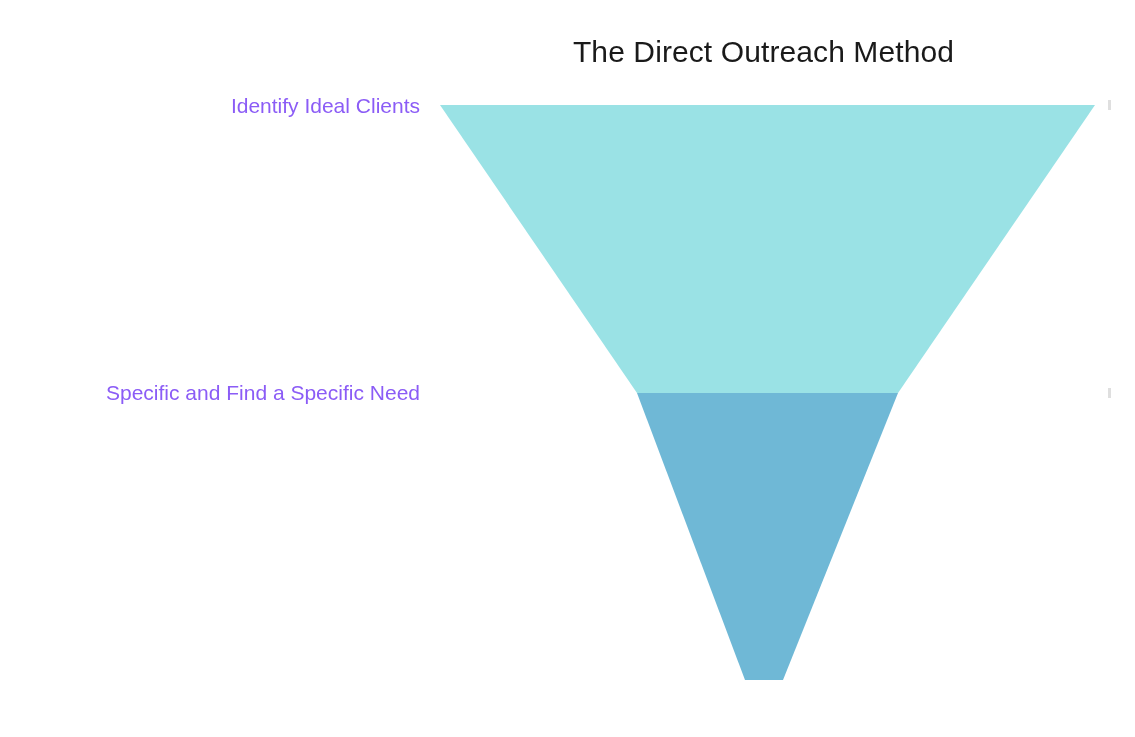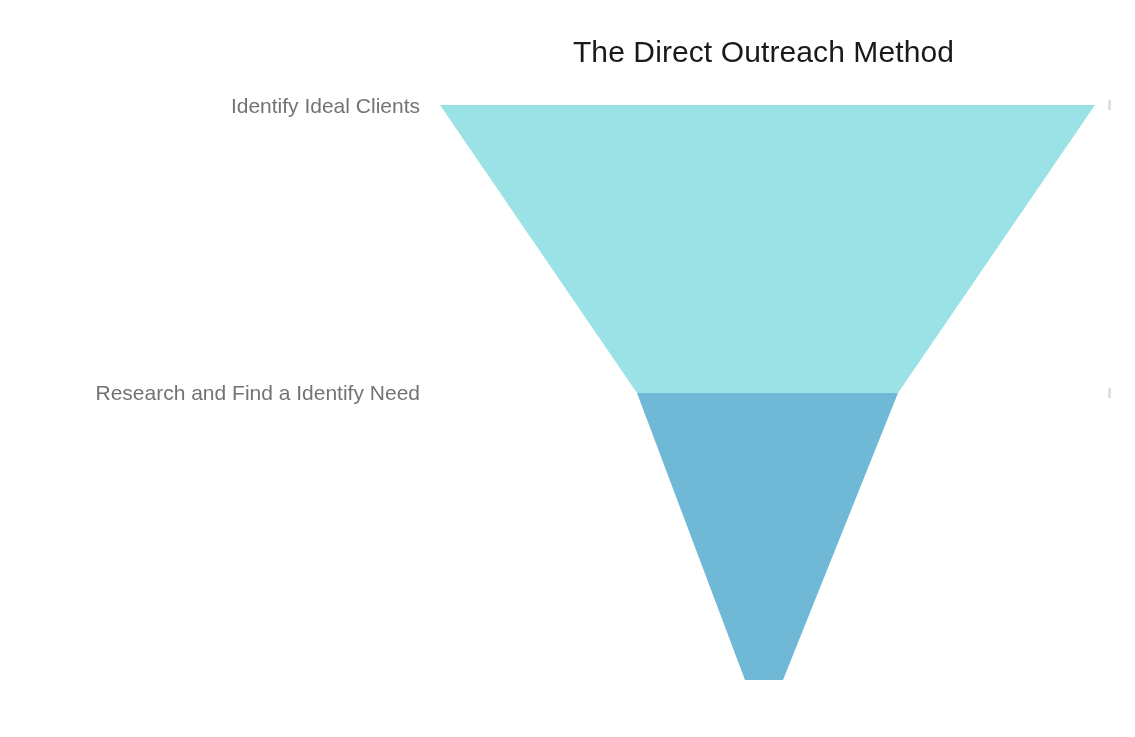--- a/index.html
+++ b/index.html
@@ -39,21 +39,21 @@
     width: 1135px;
     height: 737px;
     display: block;
   }
   .stage-label {
     position: absolute;
     right: 715px;
     text-align: right;
     font-size: 21px;
     font-weight: 400;
-    color: #737373;
+    color: #8b5cf6;
     line-height: 26px;
     white-space: nowrap;
   }
   #stage-label-0 { top: 93px; }
   #stage-label-1 { top: 380px; }
   #stage-label-2 { top: 666px; }
   .edge-tick {
     position: absolute;
     right: 24px;
     width: 3px;
@@ -71,20 +71,20 @@
 
   <div id="chart-title">The Direct Outreach Method</div>
 
   <svg id="funnel-svg" viewBox="0 0 1135 737" xmlns="http://www.w3.org/2000/svg">
     <polygon id="funnel-segment-0" points="440,105 1095,105 898,393 637,393" fill="#9ae2e5"></polygon>
     <polygon id="funnel-segment-1" points="637,393 898,393 783,680 745,680" fill="#6fb8d6"></polygon>
   </svg>
 
   <div class="stage-label" id="stage-label-0">Identify Ideal Clients</div>
 
-  <div class="stage-label" id="stage-label-1">Research and Find a Identify Need</div>
+  <div class="stage-label" id="stage-label-1">Specific and Find a Specific Need</div>
 
 
   <div class="edge-tick" id="edge-tick-0"></div>
 
   <div class="edge-tick" id="edge-tick-1"></div>
 
 </div>
 
 </body></html>

